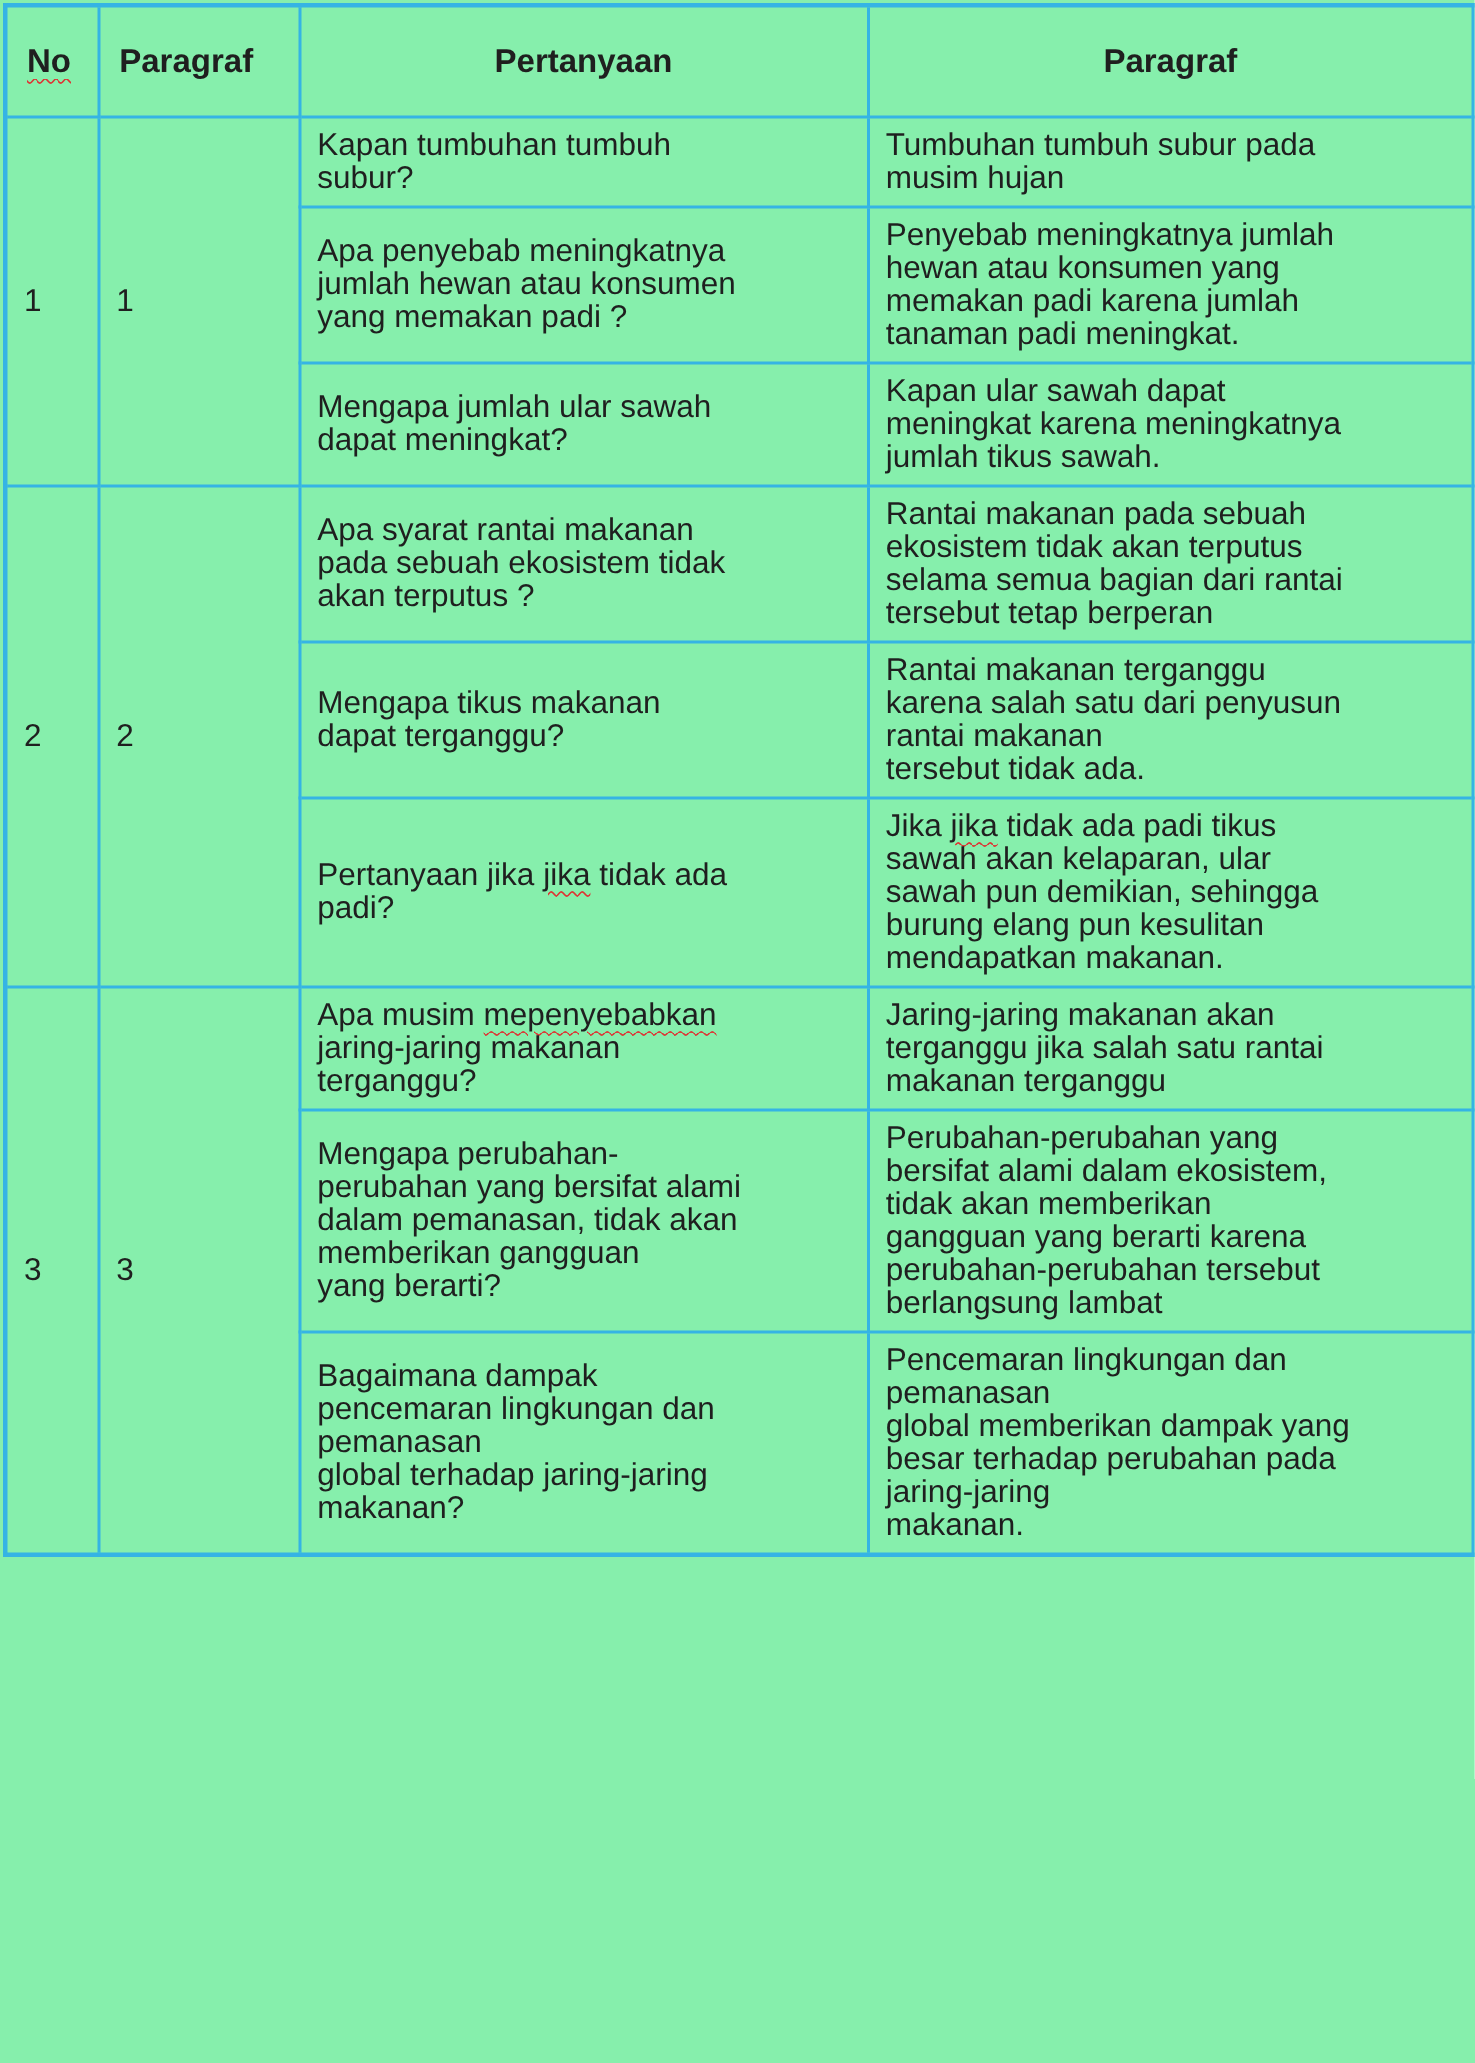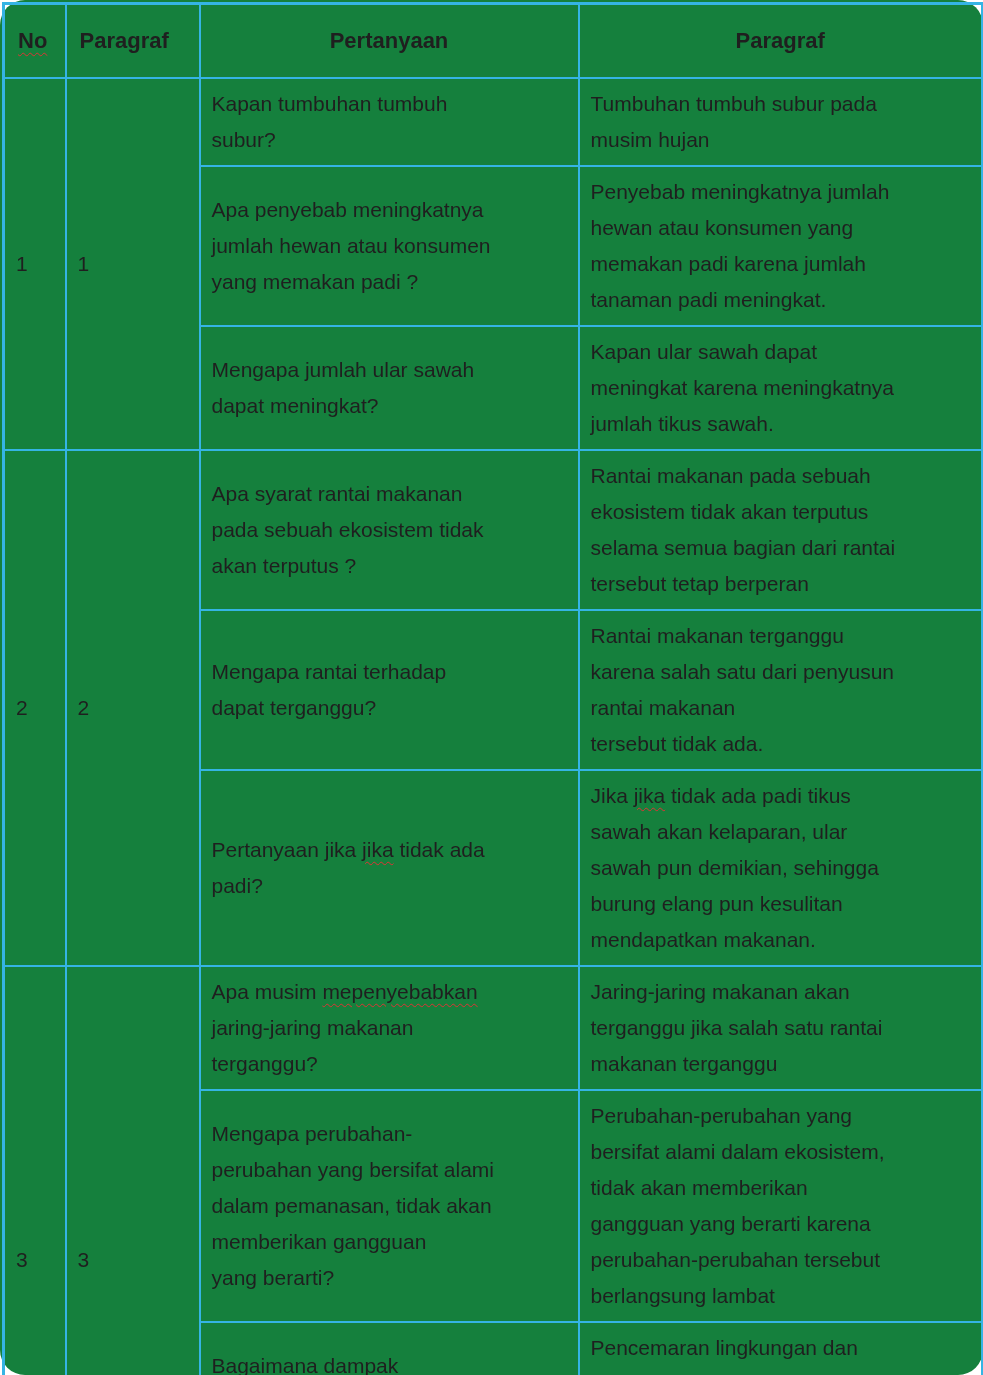--- a/index.html
+++ b/index.html
@@ -4,23 +4,22 @@
 <style>
   html, body {
     margin: 0;
     padding: 0;
     background: #ffffff;
   }
   .page {
     width: 983px;
     height: 1375px;
     box-sizing: border-box;
-    background: #15803d;
+    background: #86efac;
     padding: 2px;
-    border-radius: 25px;
   }
   table.qa {
     border-collapse: collapse;
     table-layout: fixed;
     width: 979px;
     font-family: "Liberation Sans", sans-serif;
     color: #1f1f1f;
     border: 3px solid #35b4e4;
   }
   table.qa th,
@@ -34,21 +33,21 @@
     height: 74px;
     vertical-align: middle;
     padding: 4px 8px;
   }
   table.qa th.left {
     text-align: left;
     padding-left: 13px;
   }
   table.qa td {
     font-size: 21px;
-    line-height: 36px;
+    line-height: 22px;
     padding: 7px 11px;
     white-space: pre-wrap;
     overflow-wrap: break-word;
   }
   td.num {
     vertical-align: middle;
     padding-left: 14px;
   }
   td.q {
     vertical-align: middle;
@@ -115,21 +114,21 @@
         <td class="num" rowspan="3">2</td>
         <td class="q">Apa syarat rantai makanan
 pada sebuah ekosistem tidak
 akan terputus ?</td>
         <td class="a">Rantai makanan pada sebuah
 ekosistem tidak akan terputus
 selama semua bagian dari rantai
 tersebut tetap berperan</td>
       </tr>
       <tr>
-        <td class="q">Mengapa rantai terhadap
+        <td class="q">Mengapa tikus makanan
 dapat terganggu?</td>
         <td class="a">Rantai makanan terganggu
 karena salah satu dari penyusun
 rantai makanan
 tersebut tidak ada.</td>
       </tr>
       <tr>
         <td class="q"><span>Pertanyaan jika </span><span class="err">jika</span><span> tidak ada
 padi?</span></td>
         <td class="a"><span>Jika </span><span class="err">jika</span><span> tidak ada padi tikus

